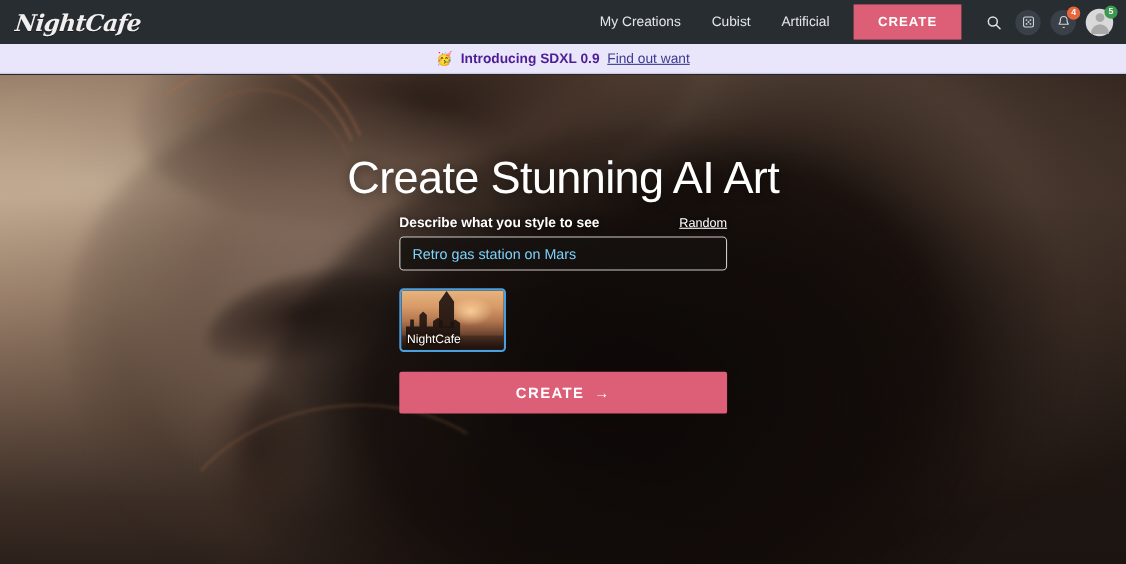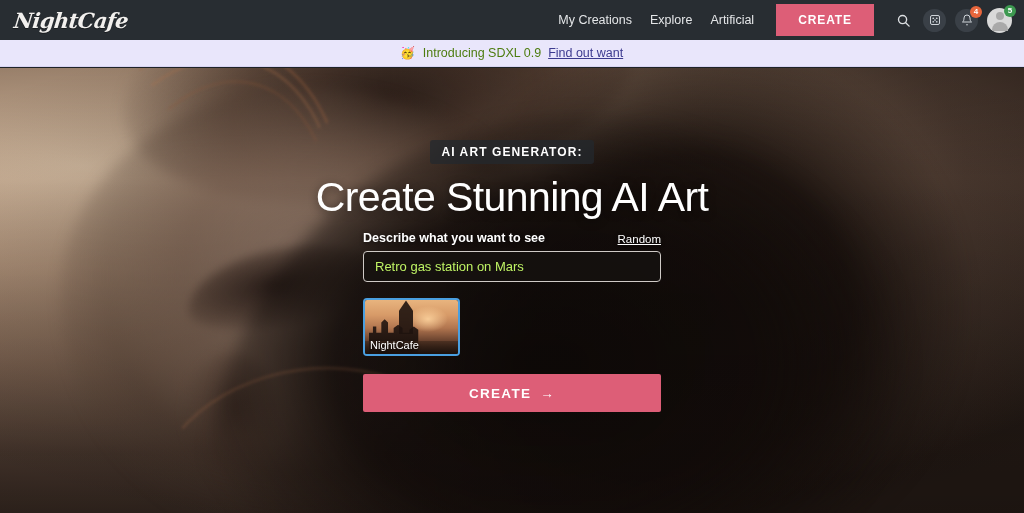--- a/index.html
+++ b/index.html
@@ -25,21 +25,21 @@
     font-family: "DejaVu Serif", serif;
     font-style: italic;
     font-size: 21px;
     font-weight: 700;
     letter-spacing: -0.6px;
     transform: skewX(-6deg);
     white-space: nowrap;
     text-shadow: 0 1px 0 rgba(0,0,0,.4);
   }
   .nav-spacer { flex: 1 1 auto; }
-  .nav-links { display: flex; align-items: center; gap: 18px; margin-right: 22px; }
+  .nav-links { display: flex; align-items: center; gap: 28px; margin-right: 22px; }
   .nav-link {
     color: #e4e6e8; font-size: 12.5px; white-space: nowrap;
     cursor: pointer;
   }
   .create-btn {
     background: #dd5e77; color: #ffffff;
     font-size: 12px; font-weight: 700; letter-spacing: .9px;
     padding: 9px 22px; border: none; cursor: pointer;
     white-space: nowrap;
   }
@@ -84,21 +84,21 @@
   .announce {
     position: relative; z-index: 40;
     height: 27px; width: 100%;
     background: #e9e6fb;
     display: flex; align-items: center; justify-content: center;
     gap: 7px;
     border-bottom: 1px solid #d8d4f2;
   }
   .announce-emoji { font-size: 12px; line-height: 1; }
   .announce-text {
-    color: #4d7c0f; font-size: 12.5px; font-weight: 400;
+    color: #4c1d95; font-size: 12.5px; font-weight: 700;
   }
   .announce-link {
     color: #3c3a8f; font-size: 12.5px; text-decoration: underline;
     cursor: pointer;
   }
 
   
   .hero {
     position: absolute; left: 0; top: 68px;
     width: 1024px; height: 445px;
@@ -223,21 +223,21 @@
   .form-link {
     color: #ffffff; font-size: 11.5px; text-decoration: underline;
     cursor: pointer; text-shadow: 0 1px 4px rgba(0,0,0,.6);
     white-space: nowrap;
   }
   .prompt-input {
     width: 100%; height: 31px;
     background: rgba(22,18,16,.78);
     border: 1px solid #cfcac6;
     border-radius: 4px;
-    color: #bef264; font-size: 13px;
+    color: #7dd3fc; font-size: 13px;
     font-family: "Liberation Sans", sans-serif;
     padding: 0 11px;
     outline: none;
   }
   .prompt-input::placeholder { color: #a49c96; }
 
   .styles-row { margin-top: 16px; }
   .style-cards { display: flex; gap: 3px; margin-top: 6px; }
   .style-card {
     position: relative;
@@ -339,21 +339,21 @@
 <body>
 
 <div class="page">
 
   <div class="navbar">
     <div class="logo">NightCafe</div>
     <div class="nav-spacer"></div>
 
     <div class="nav-links">
       <div class="nav-link">My Creations</div>
-      <div class="nav-link">Explore</div>
+      <div class="nav-link">Cubist</div>
       <div class="nav-link">Artificial</div>
     </div>
 
     <button class="create-btn">CREATE</button>
 
     <div class="nav-icons">
       <div class="icon-btn">
         <svg width="15" height="15" viewBox="0 0 24 24" fill="none" stroke="#dcdfe2" stroke-width="2.2">
           <circle cx="10.5" cy="10.5" r="6.5"></circle>
             <line x1="15.5" y1="15.5" x2="21" y2="21" stroke-linecap="round"></line>
@@ -401,27 +401,26 @@
       <div class="bg-hair-right"></div>
       <div class="bg-hair-right2"></div>
       <div class="strand s1"></div>
       <div class="strand s2"></div>
       <div class="strand s3"></div>
       <div class="strand s4"></div>
       <div class="bg-veil"></div>
     </div>
 
     <div class="hero-content">
-      <div class="eyebrow">AI ART GENERATOR:</div>
       <h1 class="hero-title">Create Stunning AI Art</h1>
 
       <div class="form">
 
         <div class="form-row">
-          <span class="form-label">Describe what you want to see</span>
+          <span class="form-label">Describe what you style to see</span>
           <span class="form-link">Random</span>
         </div>
 
         <input class="prompt-input" type="text" value="Retro gas station on Mars" style="">
 
         <div class="styles-row">
 
           <div class="style-cards">
 
             <div class="style-card selected">

